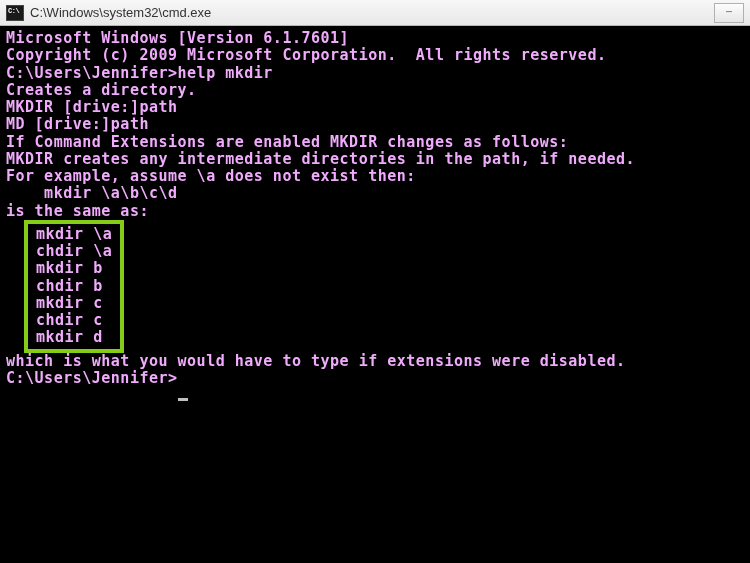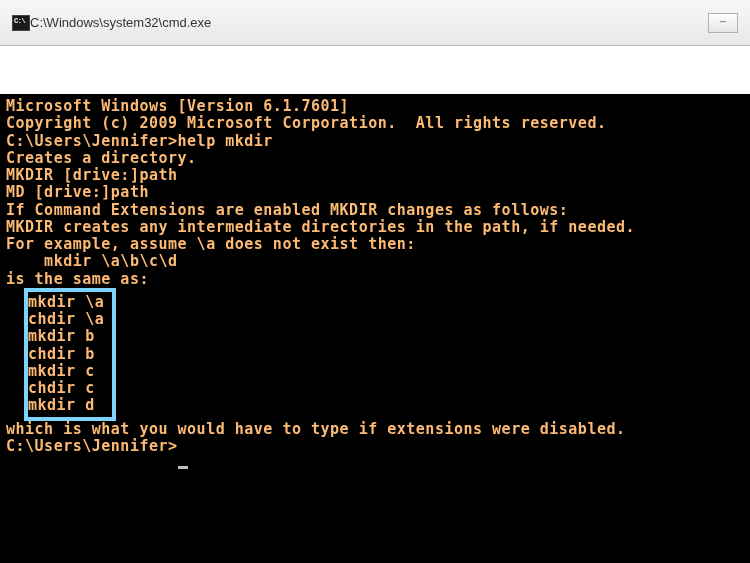--- a/index.html
+++ b/index.html
@@ -15,27 +15,27 @@
       font-family: "Consolas", "Courier New", monospace;
     }
     .window {
       width: 750px;
       height: 563px;
       background: #fff;
       display: flex;
       flex-direction: column;
     }
     .titlebar {
-      height: 46px;
+      height: 26px;
       background: linear-gradient(to bottom, #f7f7f7, #e8e8e8);
       border-bottom: 1px solid #b5b5b5;
       display: flex;
       align-items: center;
-      padding: 0 12px;
-      gap: 0;
+      padding: 0 6px;
+      gap: 6px;
     }
     .cmd-icon {
       width: 18px;
       height: 16px;
       background: #1a1a1a;
       border: 1px solid #444;
       position: relative;
       display: inline-block;
     }
     .cmd-icon::before {
@@ -69,38 +69,37 @@
       display: flex;
       align-items: center;
       justify-content: center;
       font-size: 10px;
       color: #555;
       cursor: pointer;
     }
     .terminal {
       flex: 1;
       background: #000;
-      color: #fdba74;
+      color: #f0abfc;
       font-family: "Lucida Console", "Consolas", monospace;
       font-size: 15px;
       font-weight: bold;
       line-height: 1.15;
       padding: 4px 6px;
       white-space: pre;
       overflow: hidden;
       letter-spacing: 0.5px;
-      margin-top: 48px;
     }
     .terminal .line {
       display: block;
     }
     .highlight-box {
-      border: 4px solid #7dd3fc;
+      border: 4px solid #84cc16;
       display: inline-block;
-      padding: 2px 8px 2px 0;
+      padding: 2px 8px 2px 8px;
       margin-left: 18px;
     }
     .highlight-box .line {
       display: block;
     }
     .prompt-line {
       display: flex;
       align-items: flex-end;
     }
     .cursor {

